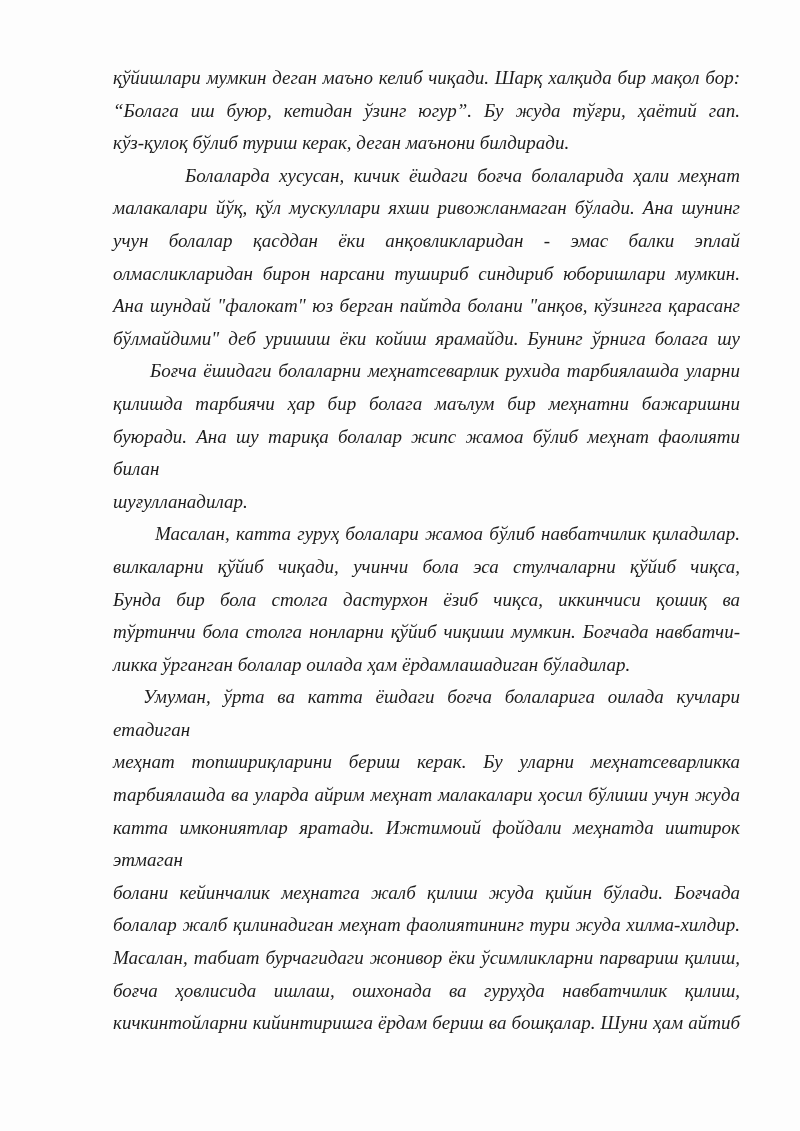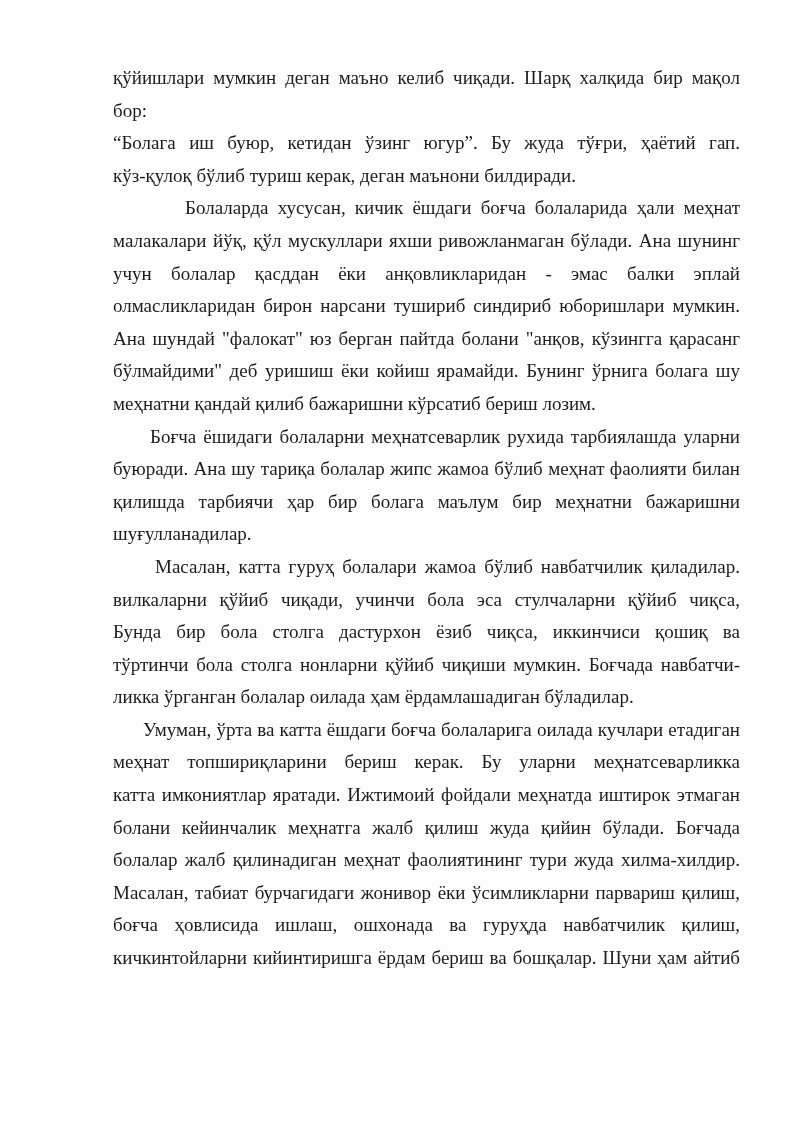--- a/index.html
+++ b/index.html
@@ -16,20 +16,21 @@
     font-family: "Liberation Serif", "DejaVu Serif", serif;
   }
   .text-block {
     position: absolute;
     left: 113px;
     top: 62px;
     width: 627px;
     color: #1d1d1d;
     font-size: 19px;
     line-height: 32.6px;
+    font-style: italic;
     -webkit-font-smoothing: antialiased;
   }
   .paragraph {
     margin: 0;
   }
   .line {
     width: 100%;
   }
   .line.j {
     text-align: justify;
@@ -50,38 +51,38 @@
         <div class="line j">“Болага  иш буюр, кетидан  ўзинг югур”. Бу жуда тўғри, ҳаётий гап.</div>
         <div class="line l">кўз-қулоқ бўлиб туриш  керак, деган маънони билдиради.</div>
       </div>
       <div class="paragraph">
         <div class="line j" style="text-indent: 72px;">Болаларда хусусан, кичик ёшдаги боғча болаларида ҳали меҳнат</div>
         <div class="line j">малакалари йўқ, қўл мускуллари яхши ривожланмаган бўлади. Ана шунинг</div>
         <div class="line j">учун болалар қасддан  ёки анқовликларидан - эмас балки эплай</div>
         <div class="line j">олмасликларидан  бирон нарсани тушириб синдириб юборишлари мумкин.</div>
         <div class="line j">Ана шундай "фалокат" юз берган пайтда болани "анқов, кўзингга қарасанг</div>
         <div class="line j">бўлмайдими" деб уришиш ёки койиш ярамайди. Бунинг ўрнига болага шу</div>
-        <div class="line l">меҳнатни қандай қилиб бажаришни кўрсатиб  бериш лозим.</div>
       </div>
       <div class="paragraph">
         <div class="line j" style="text-indent: 37px;">Боғча ёшидаги болаларни меҳнатсеварлик  рухида тарбиялашда уларни</div>
+        <div class="line j">қилишда тарбиячи ҳар бир болага маълум бир меҳнатни бажаришни</div>
         <div class="line j">буюради. Ана шу тариқа болалар жипс жамоа бўлиб меҳнат фаолияти билан</div>
-        <div class="line j">қилишда тарбиячи ҳар бир болага маълум бир меҳнатни бажаришни</div>
         <div class="line l">шуғулланадилар.</div>
       </div>
       <div class="paragraph">
         <div class="line j" style="text-indent: 42px;">Масалан, катта гуруҳ болалари жамоа бўлиб навбатчилик қиладилар.</div>
         <div class="line j">вилкаларни қўйиб чиқади, учинчи бола эса стулчаларни қўйиб чиқса,</div>
         <div class="line j">Бунда бир бола столга дастурхон ёзиб чиқса, иккинчиси қошиқ ва</div>
         <div class="line j">тўртинчи бола столга нонларни  қўйиб чиқиши мумкин. Боғчада навбатчи-</div>
         <div class="line l">ликка ўрганган болалар оилада ҳам ёрдамлашадиган бўладилар.</div>
       </div>
       <div class="paragraph">
         <div class="line j" style="text-indent: 30px;">Умуман, ўрта ва катта ёшдаги боғча болаларига оилада кучлари етадиган</div>
         <div class="line j">меҳнат топшириқларини бериш керак. Бу уларни меҳнатсеварликка</div>
+        <div class="line j">тарбиялашда ва уларда айрим меҳнат малакалари ҳосил бўлиши учун жуда</div>
         <div class="line j">катта имкониятлар яратади. Ижтимоий фойдали меҳнатда иштирок этмаган</div>
         <div class="line j">болани кейинчалик меҳнатга жалб қилиш жуда  қийин бўлади. Боғчада</div>
         <div class="line j">болалар жалб қилинадиган меҳнат фаолиятининг тури жуда хилма-хилдир.</div>
         <div class="line j">Масалан, табиат бурчагидаги жонивор ёки ўсимликларни  парвариш қилиш,</div>
         <div class="line j">боғча ҳовлисида ишлаш, ошхонада ва гуруҳда навбатчилик  қилиш,</div>
         <div class="line j">кичкинтойларни кийинтиришга ёрдам бериш ва бошқалар. Шуни ҳам айтиб</div>
       </div>
     </div>
 </div>
 

